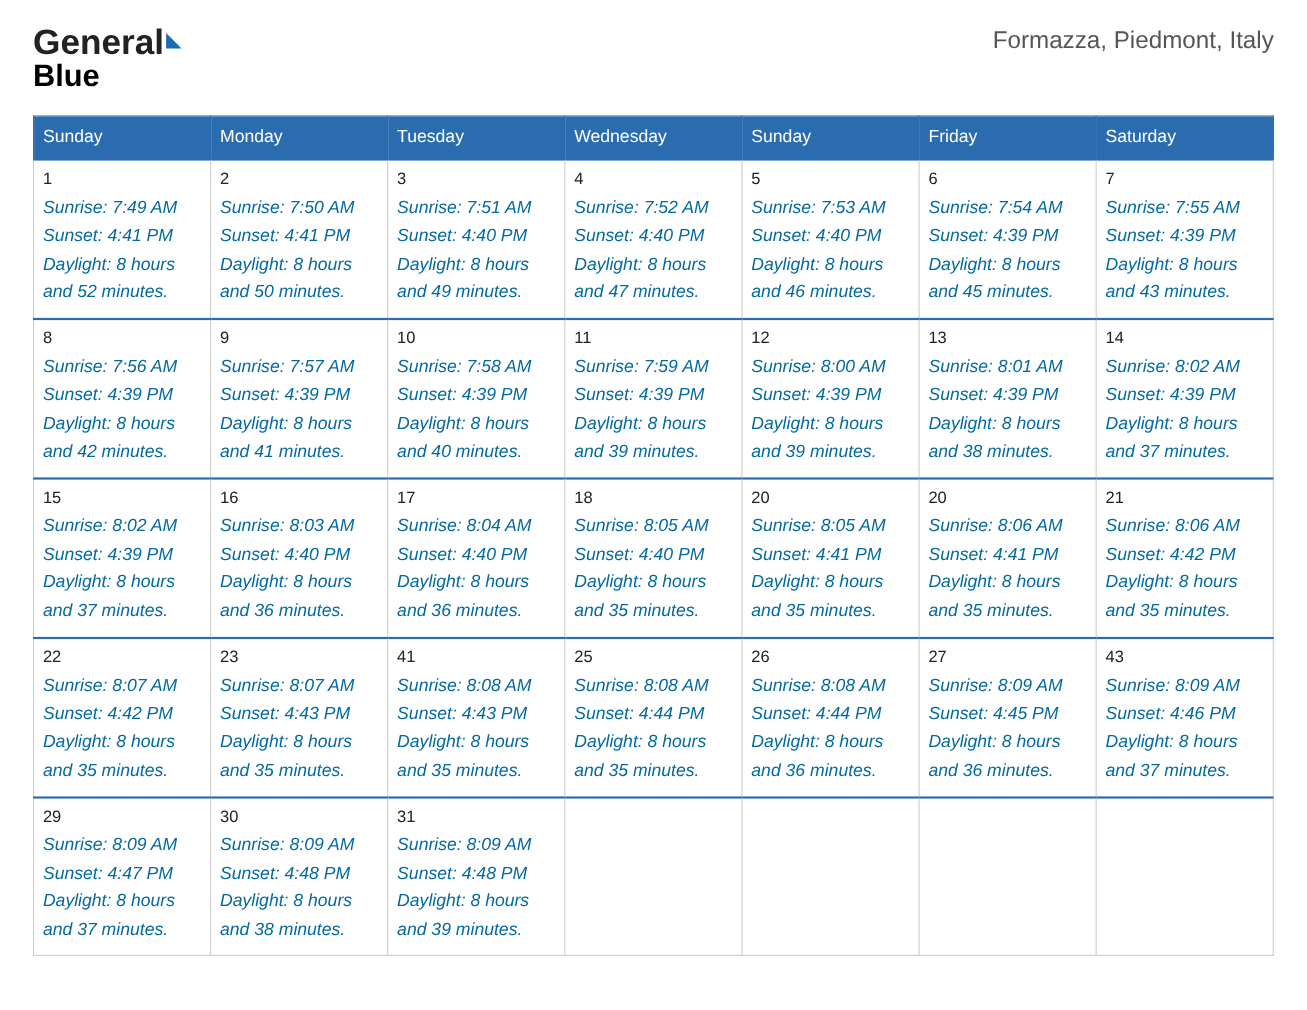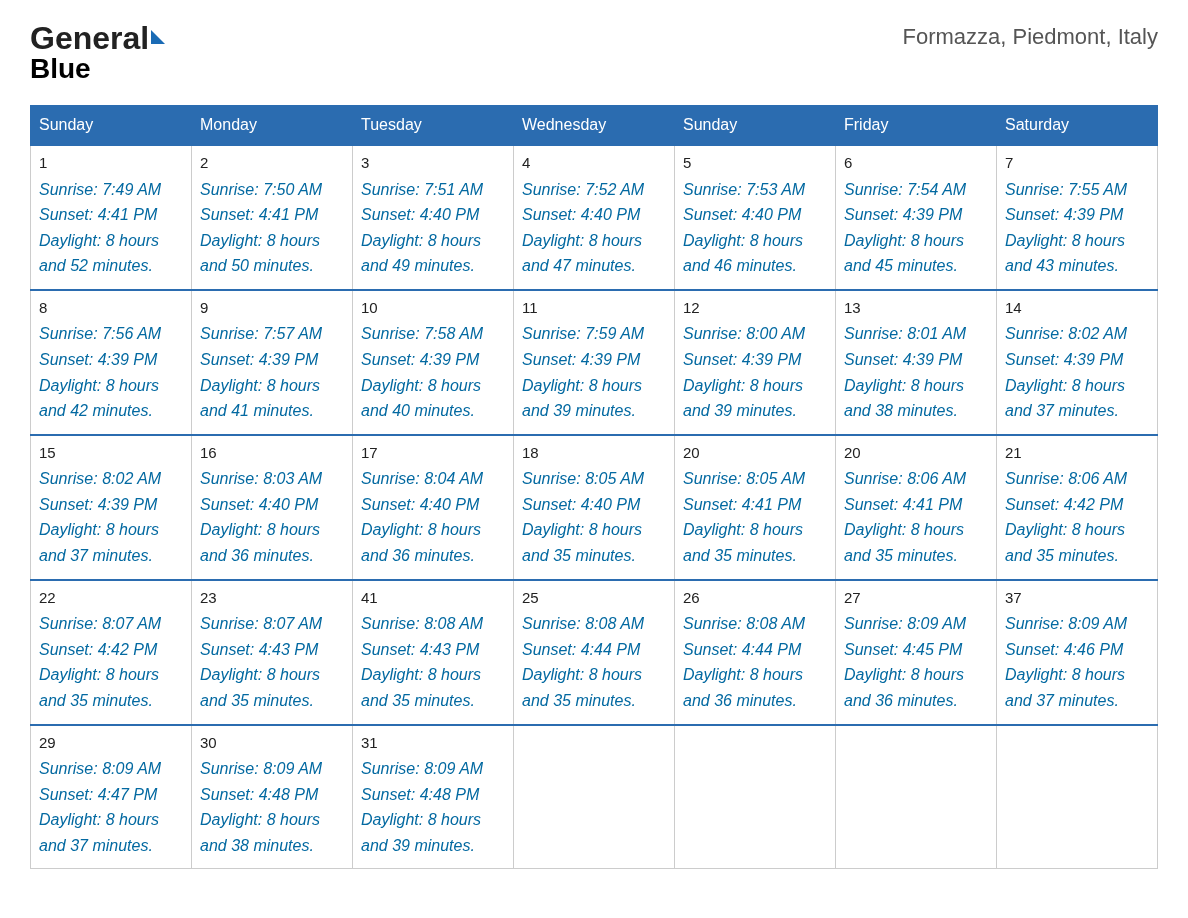--- a/index.html
+++ b/index.html
@@ -239,21 +239,21 @@
         </td>
         <td>
           <span class="day-number">26</span>
           <span class="day-info">Sunrise: 8:08 AM<br>Sunset: 4:44 PM<br>Daylight: 8 hours and&nbsp;36 minutes.</span>
         </td>
         <td>
           <span class="day-number">27</span>
           <span class="day-info">Sunrise: 8:09 AM<br>Sunset: 4:45 PM<br>Daylight: 8 hours and&nbsp;36 minutes.</span>
         </td>
         <td>
-          <span class="day-number">37</span>
+          <span class="day-number">43</span>
           <span class="day-info">Sunrise: 8:09 AM<br>Sunset: 4:46 PM<br>Daylight: 8 hours and&nbsp;37 minutes.</span>
         </td>
       </tr>
       <tr>
         <td>
           <span class="day-number">29</span>
           <span class="day-info">Sunrise: 8:09 AM<br>Sunset: 4:47 PM<br>Daylight: 8 hours and&nbsp;37 minutes.</span>
         </td>
         <td>
           <span class="day-number">30</span>

